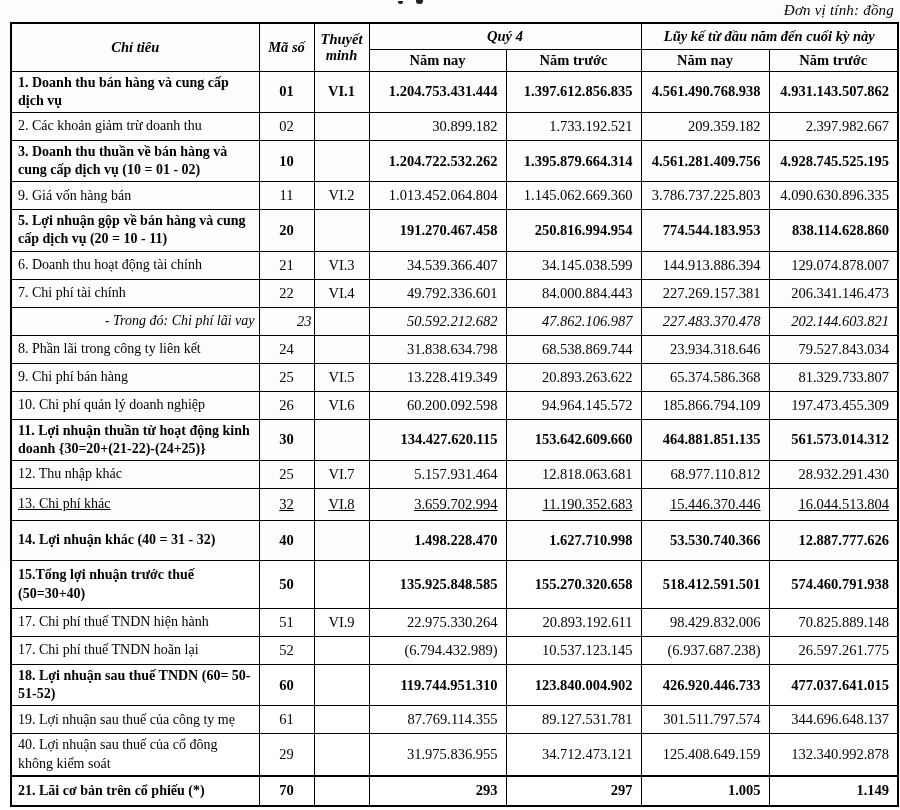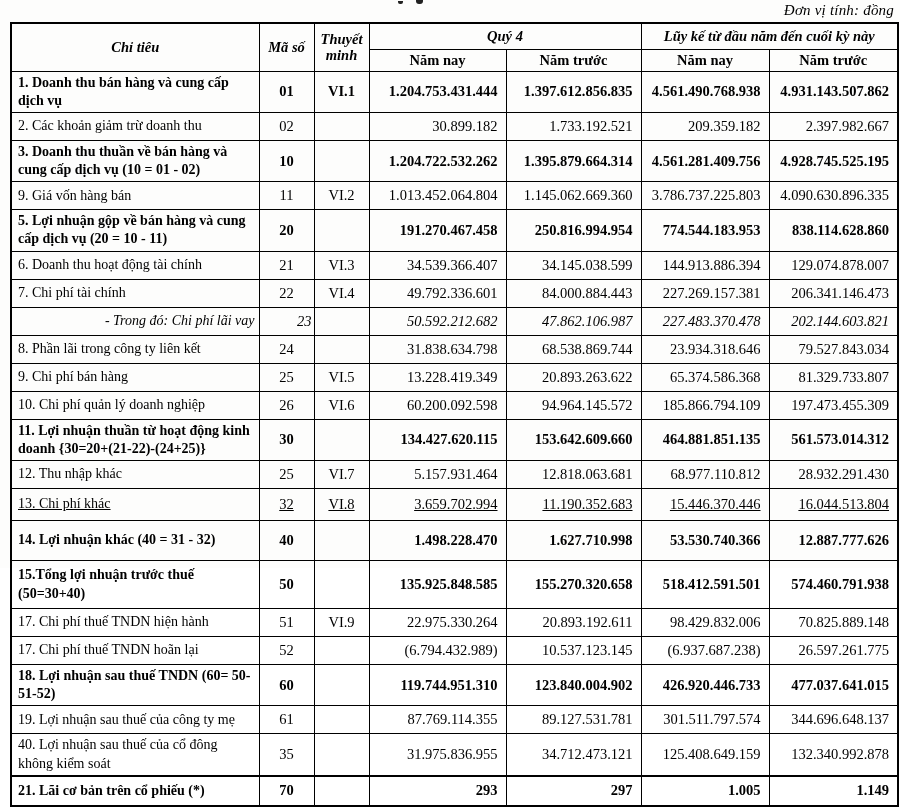--- a/index.html
+++ b/index.html
@@ -304,21 +304,21 @@
           <td class="c-label">19. Lợi nhuận sau thuế của công ty mẹ</td>
           <td class="c-code">61</td>
           <td class="c-note"></td>
           <td class="c-num">87.769.114.355</td>
           <td class="c-num">89.127.531.781</td>
           <td class="c-num">301.511.797.574</td>
           <td class="c-num">344.696.648.137</td>
         </tr>
         <tr class="normal">
           <td class="c-label">40. Lợi nhuận sau thuế của cổ đông không kiểm soát</td>
-          <td class="c-code">35</td>
+          <td class="c-code">29</td>
           <td class="c-note"></td>
           <td class="c-num">31.975.836.955</td>
           <td class="c-num">34.712.473.121</td>
           <td class="c-num">125.408.649.159</td>
           <td class="c-num">132.340.992.878</td>
         </tr>
         <tr class="bold" style="height: 30px;">
           <td class="c-label">21. Lãi cơ bản trên cổ phiếu (*)</td>
           <td class="c-code">70</td>
           <td class="c-note"></td>

